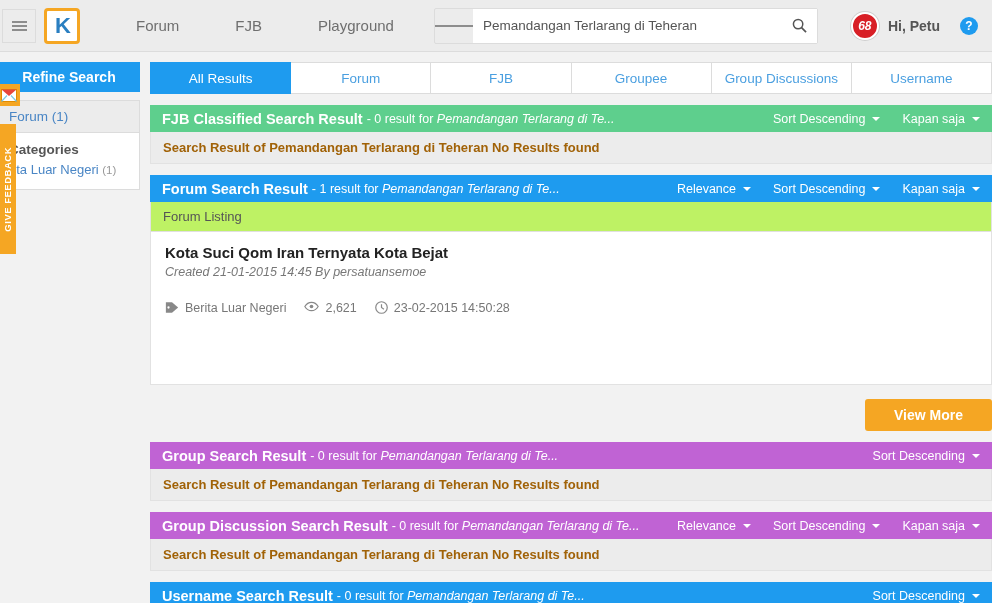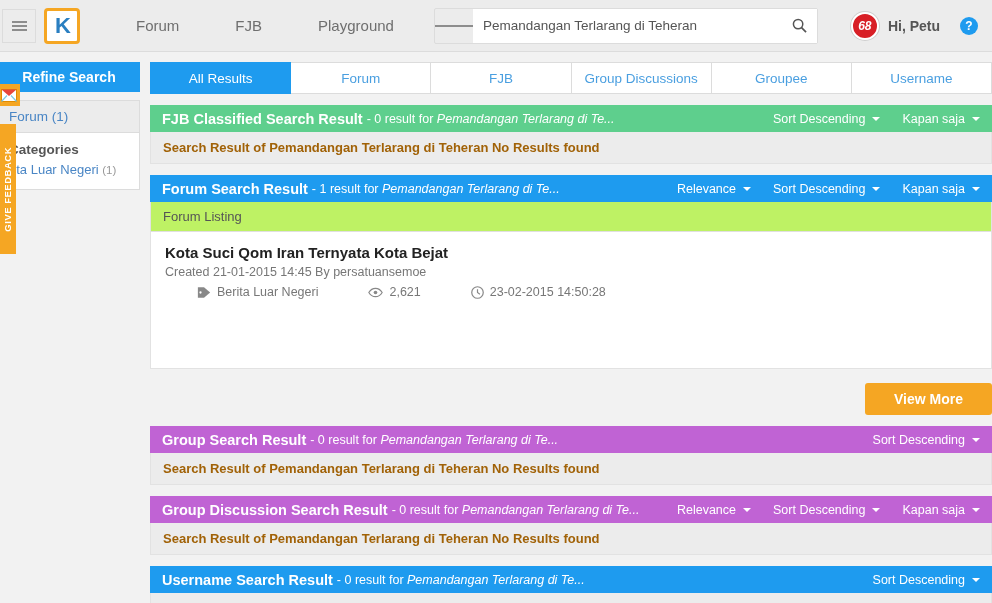--- a/index.html
+++ b/index.html
@@ -157,23 +157,23 @@
   }
   .listing-bar {
     padding: 7px 12px; font-size: 13px; color: #555;
     background: #bef264; border-bottom: 1px solid #e0e0e0;
   }
   .result-card { background: #fff; padding: 12px 14px 14px; }
   .result-title {
     font-size: 15px; font-weight: bold; color: #222; cursor: pointer;
     margin-bottom: 4px;
   }
-  .result-meta { font-size: 12.5px; color: #777; margin-bottom: 6px; }
+  .result-meta { font-size: 12.5px; color: #777; margin-bottom: 22px; font-style: italic; }
   .result-stats { display: flex; align-items: center; font-size: 12.5px; color: #777; }
-  .stat { display: flex; align-items: center; margin-right: 18px; margin-left: 32px; }
+  .stat { display: flex; margin-right: 18px; }
   .stat svg { margin-right: 6px; }
   .viewmore-row {
     display: flex; justify-content: flex-end; padding: 14px 0 0; background: transparent;
   }
   .viewmore-btn {
     background: #f5a623; color: #fff; border: 0; border-radius: 3px;
     font-size: 14px; font-weight: bold; padding: 8px 29px; cursor: pointer;
     font-family: "Liberation Sans", sans-serif;
   }
   .white-gap { background: #fff; height: 55px; }
@@ -245,22 +245,22 @@
       <span>GIVE FEEDBACK</span>
     </div>
   </div>
 
   <div class="main">
 
     <div class="tabs">
       <div class="tab active">All Results</div>
       <div class="tab">Forum</div>
       <div class="tab">FJB</div>
+      <div class="tab">Groupee</div>
       <div class="tab">Group Discussions</div>
-      <div class="tab">Groupee</div>
       <div class="tab">Username</div>
     </div>
 
     <div class="block">
       <div class="block-head bh-green">
         <span class="bh-title">FJB Classified Search Result</span>
         <span class="bh-sub"><span> - 0 result for </span><i>Pemandangan Terlarang di Te...</i></span>
         <div class="bh-controls">
           <div class="bh-ctl">
               <span>Sort Descending</span>

